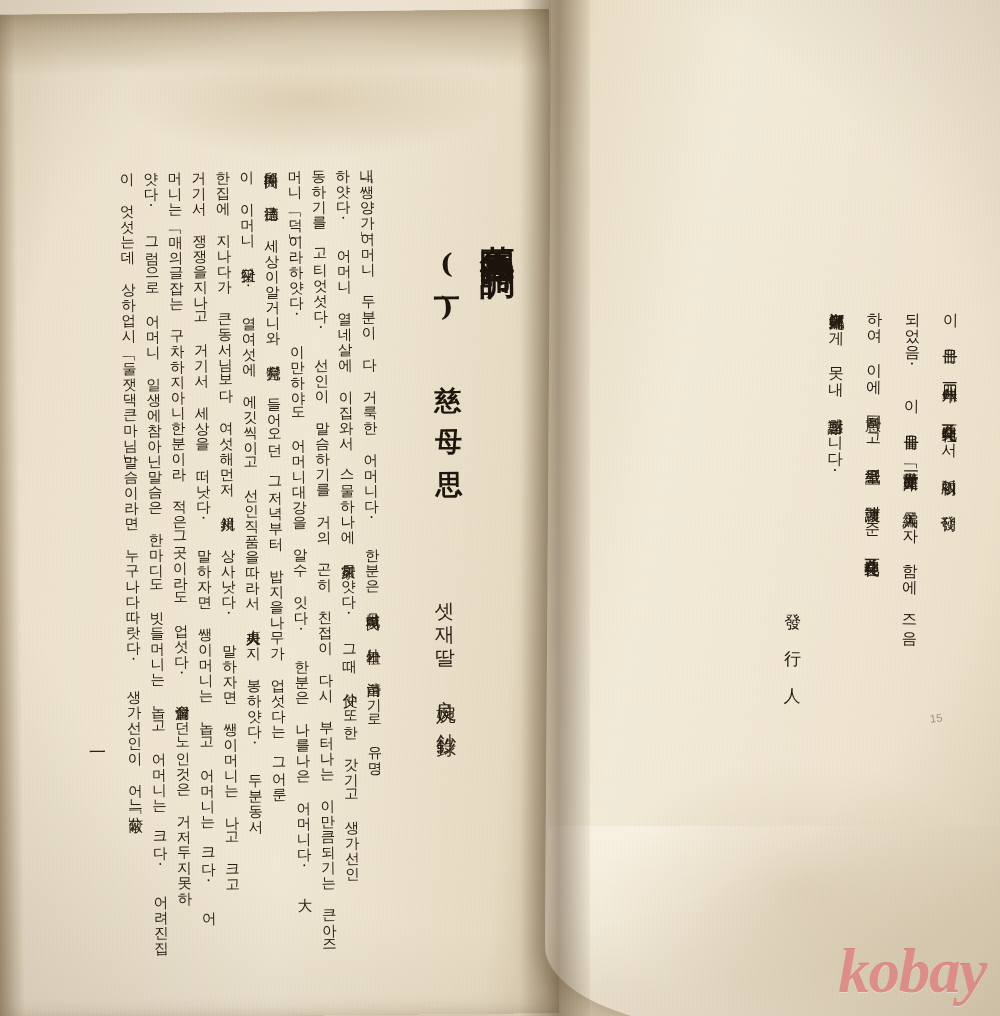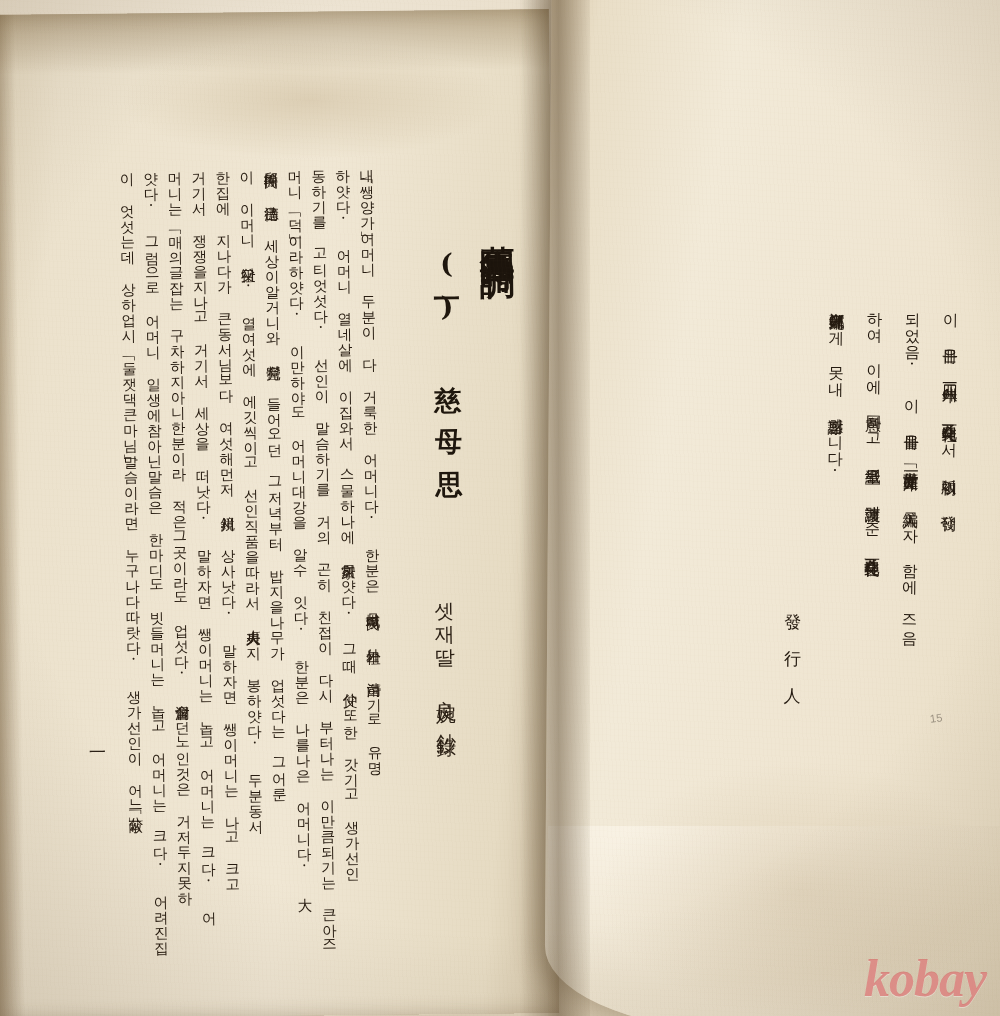--- a/index.html
+++ b/index.html
@@ -200,21 +200,21 @@
     letter-spacing: 0.5em;
     color: #241a10;
   }
 
   
   .watermark {
     position: absolute;
     right: 14px;
     bottom: 8px;
     font-family: "Liberation Serif", serif;
-    font-size: 52px;
+    font-size: 63px;
     font-weight: bold;
     font-style: italic;
     letter-spacing: -0.02em;
     color: rgba(214, 94, 94, 0.62);
     text-shadow: 0 1px 0 rgba(255,255,255,0.35);
     pointer-events: none;
     user-select: none;
   }
 
   .pen-mark {

